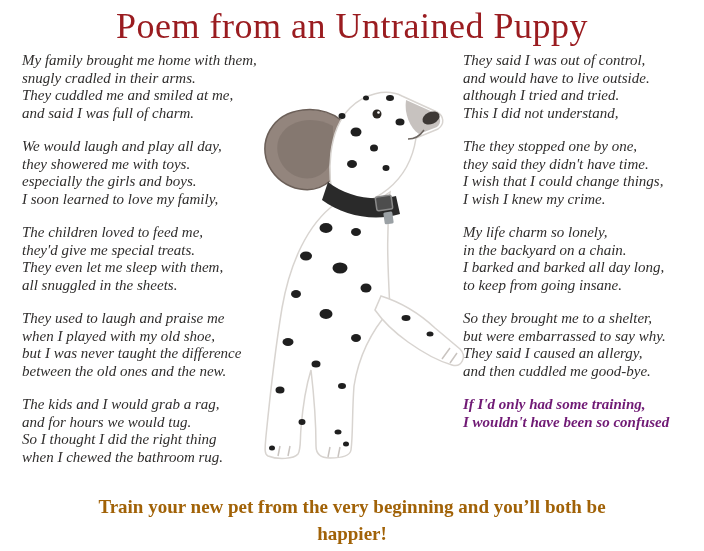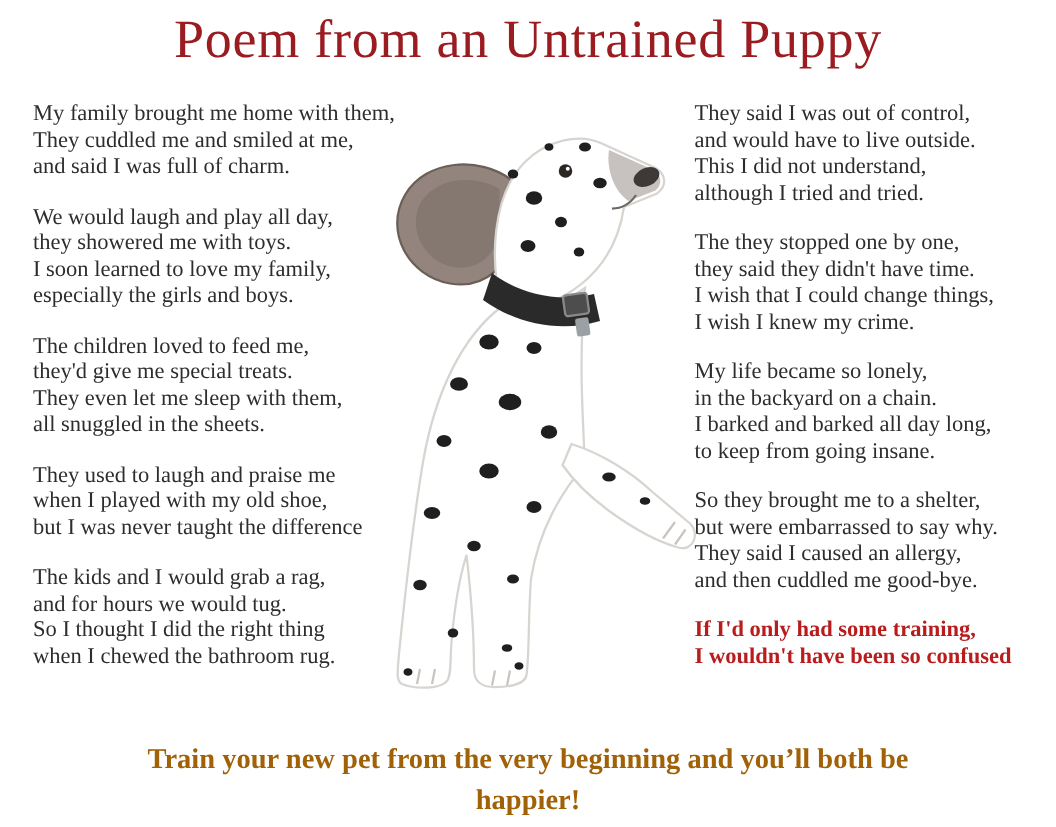--- a/index.html
+++ b/index.html
@@ -22,24 +22,24 @@
   .poem-col {
     position: absolute;
     top: 52px;
     width: 240px;
     font-size: 15px;
     line-height: 17.5px;
     color: #2f2d2c;
   }
   .poem-col.left  { left: 22px; }
   .poem-col.right { left: 463px; width: 228px; }
-  .stanza { margin: 16px 0 16px 0; }
+  .stanza { margin: 0 0 16px 0; font-style: italic; }
   .pline  { white-space: nowrap; }
   .stanza.highlight {
-    color: #b91c1c;
+    color: #701a75;
     font-weight: bold;
   }
   .footer {
     position: absolute;
     top: 493px; left: 0; right: 0;
     text-align: center;
     font-size: 19px;
     font-weight: bold;
     color: #a16207;
     line-height: 27px;
@@ -51,63 +51,65 @@
   }
 </style>
 </head>
 <body>
 
 <div class="page-title">Poem from an Untrained Puppy</div>
 
 <div class="poem-col left">
   <div class="stanza">
     <div class="pline">My family brought me home with them,</div>
+    <div class="pline">snugly cradled in their arms.</div>
     <div class="pline">They cuddled me and smiled at me,</div>
     <div class="pline">and said I was full of charm.</div>
   </div>
   <div class="stanza">
     <div class="pline">We would laugh and play all day,</div>
     <div class="pline">they showered me with toys.</div>
+    <div class="pline">especially the girls and boys.</div>
     <div class="pline">I soon learned to love my family,</div>
-    <div class="pline">especially the girls and boys.</div>
   </div>
   <div class="stanza">
     <div class="pline">The children loved to feed me,</div>
     <div class="pline">they'd give me special treats.</div>
     <div class="pline">They even let me sleep with them,</div>
     <div class="pline">all snuggled in the sheets.</div>
   </div>
   <div class="stanza">
     <div class="pline">They used to laugh and praise me</div>
     <div class="pline">when I played with my old shoe,</div>
     <div class="pline">but I was never taught the difference</div>
+    <div class="pline">between the old ones and the new.</div>
   </div>
   <div class="stanza">
     <div class="pline">The kids and I would grab a rag,</div>
     <div class="pline">and for hours we would tug.</div>
     <div class="pline">So I thought I did the right thing</div>
     <div class="pline">when I chewed the bathroom rug.</div>
   </div>
 </div>
 
 <div class="poem-col right">
   <div class="stanza">
     <div class="pline">They said I was out of control,</div>
     <div class="pline">and would have to live outside.</div>
+    <div class="pline">although I tried and tried.</div>
     <div class="pline">This I did not understand,</div>
-    <div class="pline">although I tried and tried.</div>
   </div>
   <div class="stanza">
     <div class="pline">The they stopped one by one,</div>
     <div class="pline">they said they didn't have time.</div>
     <div class="pline">I wish that I could change things,</div>
     <div class="pline">I wish I knew my crime.</div>
   </div>
   <div class="stanza">
-    <div class="pline">My life became so lonely,</div>
+    <div class="pline">My life charm so lonely,</div>
     <div class="pline">in the backyard on a chain.</div>
     <div class="pline">I barked and barked all day long,</div>
     <div class="pline">to keep from going insane.</div>
   </div>
   <div class="stanza">
     <div class="pline">So they brought me to a shelter,</div>
     <div class="pline">but were embarrassed to say why.</div>
     <div class="pline">They said I caused an allergy,</div>
     <div class="pline">and then cuddled me good-bye.</div>
   </div>

